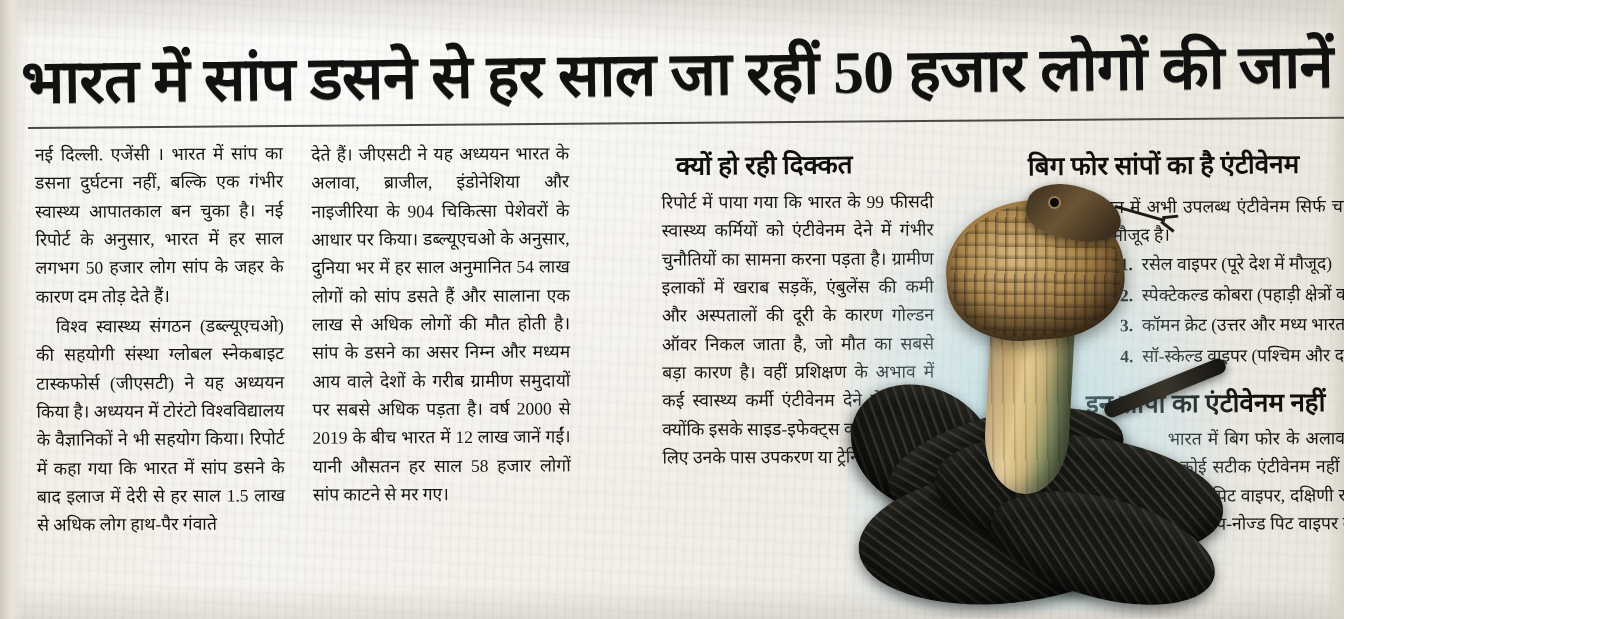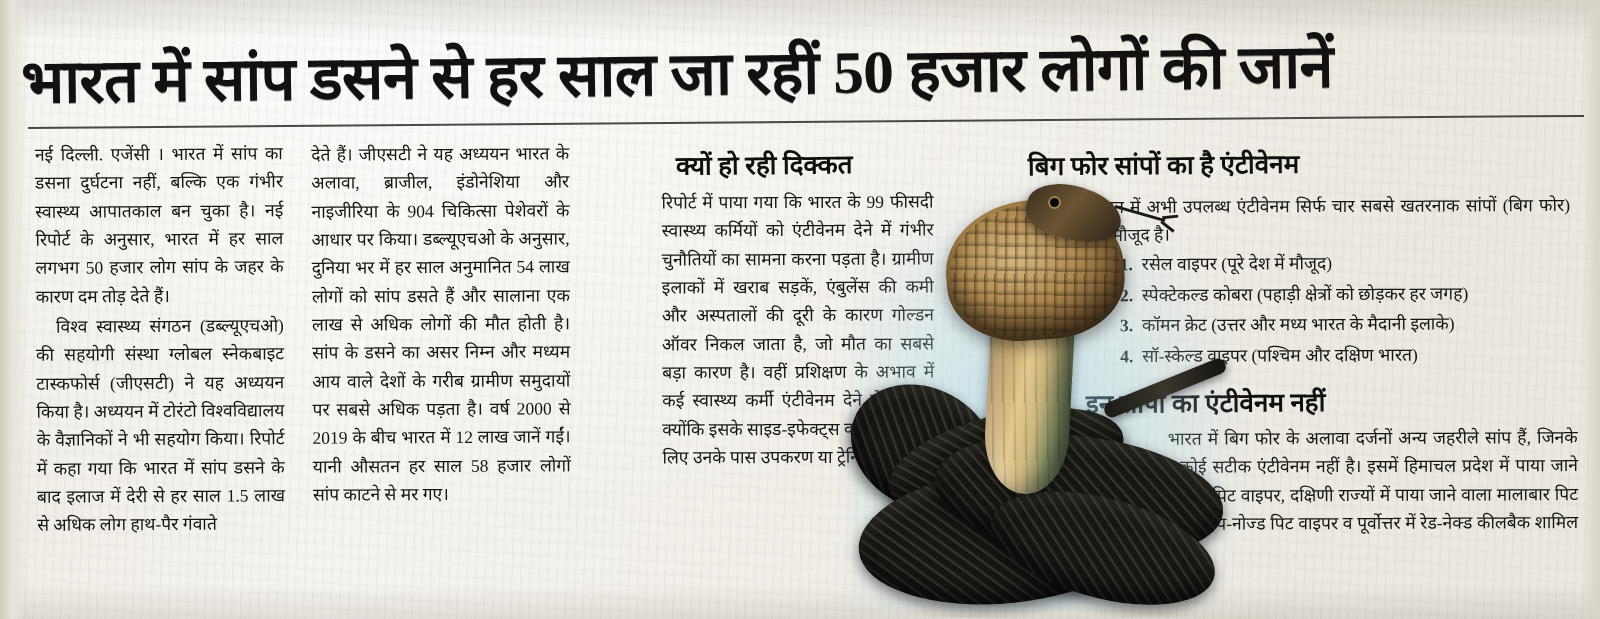--- a/index.html
+++ b/index.html
@@ -5,21 +5,21 @@
   html, body {
     margin: 0;
     padding: 0;
     background: #ffffff;
   }
   body {
     font-family: "Liberation Sans", sans-serif;
   }
   #page {
     position: relative;
-    width: 1600px;
+    width: 1344px;
     height: 619px;
     overflow: hidden;
     background: #a16207;
   }
   
   #paper {
     position: absolute;
     inset: 0;
     background:
       linear-gradient(90deg, rgba(0,0,0,0.10) 0px, rgba(0,0,0,0.02) 14px, rgba(0,0,0,0.0) 32px),

